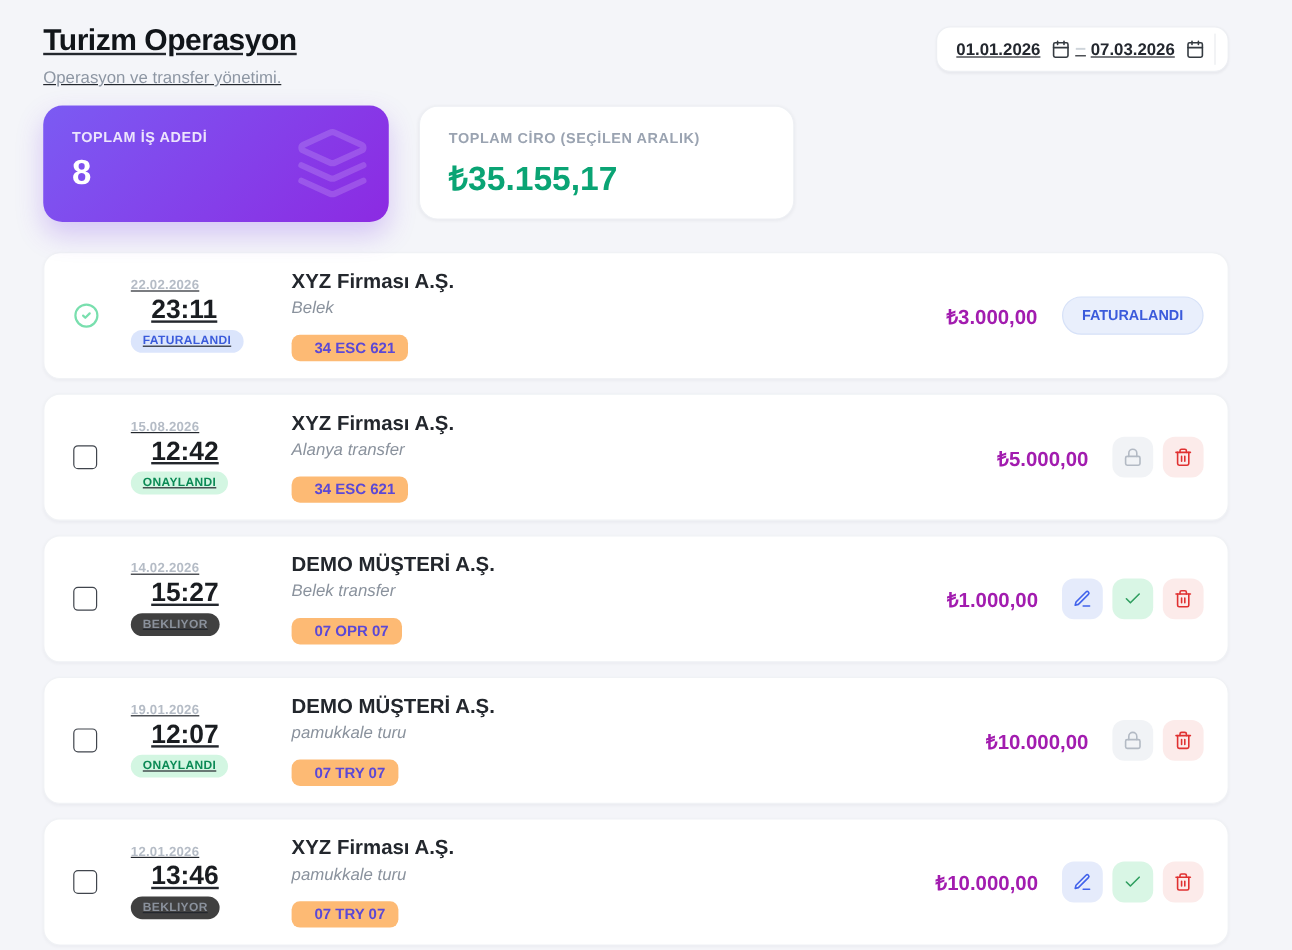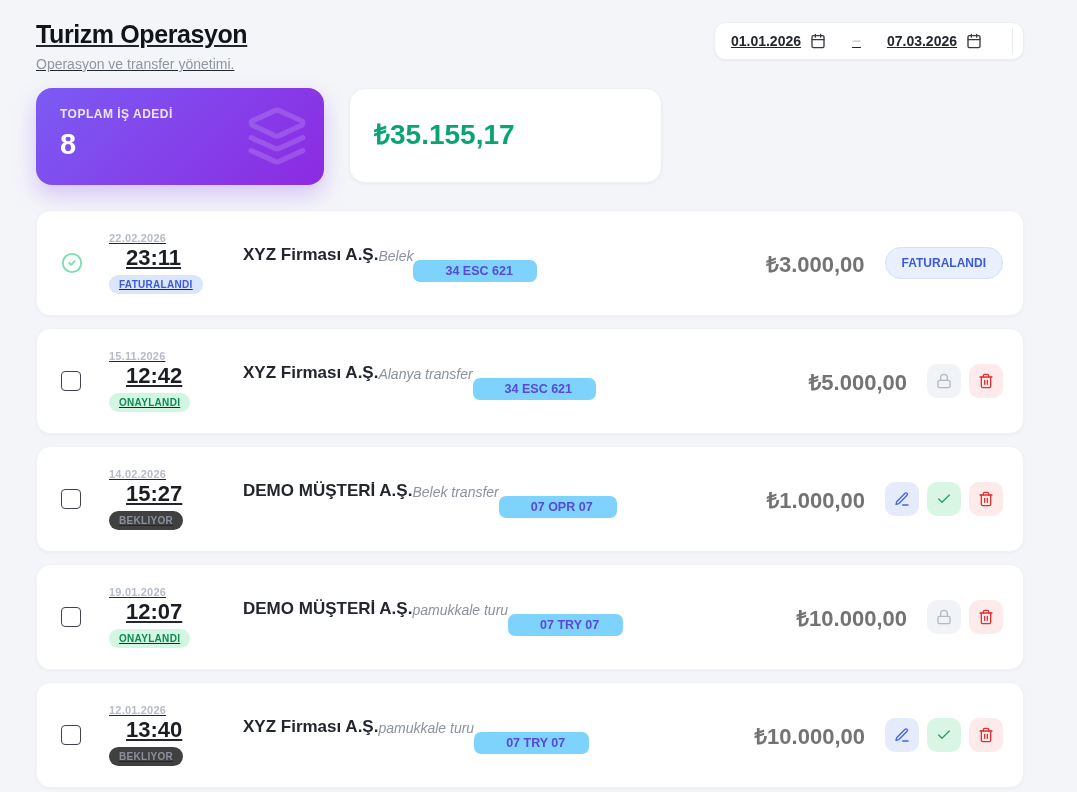--- a/index.html
+++ b/index.html
@@ -11,21 +11,21 @@
     overflow:hidden;
   }
   .page { padding:16px 53px 0 36px; }
 
   
   .header { display:flex; justify-content:space-between; align-items:flex-start;text-decoration:underline; }
   .page-title { font-size:25px; font-weight:800; color:#11151a; letter-spacing:-0.4px; margin-top:4px; }
   .page-subtitle { font-size:14px; color:#8d96a3; margin-top:7px; }
 
   .toolbar {
-    display:flex; align-items:center; gap:26px;
+    display:flex; align-items:center; gap:4px;
     background:#fff; border:1px solid #edeff3; border-radius:12px;
     padding:5px 6px 5px 16px; margin-top:6px;
     box-shadow:0 1px 2px rgba(16,24,40,.05);
   }
   .date-field { display:flex; align-items:center; gap:9px; font-size:14px; font-weight:700; color:#23272e; cursor:pointer; }
   .date-field .icon { color:#343a40; display:flex; }
   .range-sep { color:#ced4da; font-weight:700; }
   .toolbar-divider { width:1px; height:26px; background:#e9ecef; margin:0 4px; }
   .add-btn {
     display:flex; align-items:center; gap:8px;
@@ -73,32 +73,32 @@
   .row-date { font-size:11px; font-weight:700; color:#b5bcc6; letter-spacing:.2px; }
   .row-time { font-size:22px; font-weight:800; color:#1a1d21; margin-top:1px;margin-left:17px; }
   .status-badge {
     font-size:10px; font-weight:800; letter-spacing:.3px;
     padding:4px 10px; border-radius:999px; margin-top:4px; white-space:nowrap;
   }
   .st-invoiced { background:#dbe5fc; color:#3b5bdb; }
   .st-approved { background:#d3f6e2; color:#0b8a55; }
   .st-pending  { background:#404040; color:#8a919c; }
 
-  .maincol { margin-left:28px; flex:1; display:flex; flex-direction:row; }
+  .maincol { margin-left:28px; flex:1; display:flex; flex-direction:column; }
   .company { font-size:17px; font-weight:700; color:#23272d; }
   .desc { font-size:14px; color:#8a929d; margin-top:3px;font-style:italic; }
   .plate-badge {
     margin-top:15px; display:inline-flex; align-items:center; gap:8px;
-    background:#7dd3fc; color:#5b48d6; border-radius:7px;
-    padding:4px 24px; font-size:12.5px; font-weight:700; width:fit-content;
+    background:#fdba74; color:#5b48d6; border-radius:7px;
+    padding:4px 11px; font-size:12.5px; font-weight:700; width:fit-content;
   }
   .plate-badge .icon { display:flex; }
 
   .rightcol { display:flex; align-items:center; gap:8px; }
-  .amount { font-size:22px; font-weight:800; color:#737373; margin-right:12px; white-space:nowrap; }
+  .amount { font-size:17px; font-weight:800; color:#a21caf; margin-right:12px; white-space:nowrap; }
   .right-pill {
     background:#e9effc; border:1px solid #d6e1f8; color:#3b5bdb;
     font-size:12px; font-weight:700; padding:8px 16px; border-radius:999px; white-space:nowrap;
   }
   .act {
     width:34px; height:34px; border-radius:10px; border:none; cursor:pointer;
     display:flex; align-items:center; justify-content:center; font-family:inherit;
   }
   .act-edit    { background:#e5ebfb; color:#4263eb; }
   .act-approve { background:#d9f6e5; color:#2f9e5f; }
@@ -146,20 +146,21 @@
       <div class="stat-value">8</div>
       <span class="stat-bg-icon">
           <svg width="62" height="62" viewBox="0 0 24 24" fill="none" stroke="currentColor" stroke-width="2" stroke-linecap="round" stroke-linejoin="round">
             <path d="M12.83 2.18a2 2 0 0 0-1.66 0L2.6 6.08a1 1 0 0 0 0 1.83l8.58 3.91a2 2 0 0 0 1.66 0l8.58-3.9a1 1 0 0 0 0-1.83Z"></path>
             <path d="m22 17.65-9.17 4.16a2 2 0 0 1-1.66 0L2 17.65"></path>
             <path d="m22 12.65-9.17 4.16a2 2 0 0 1-1.66 0L2 12.65"></path>
           </svg>
         </span>
     </div>
     <div class="stat-card stat-white">
+      <div class="stat-label">TOPLAM CİRO (SEÇİLEN ARALIK)</div>
       <div class="stat-value">₺35.155,17</div>
     </div>
   </div>
 
   <div class="job-list">
   <div class="row-card">
     <div class="selector">
           <span class="check-circle">
             <svg width="22" height="22" viewBox="0 0 24 24" fill="none" stroke="currentColor" stroke-width="2" stroke-linecap="round" stroke-linejoin="round">
               <circle cx="12" cy="12" r="10"></circle>
@@ -184,21 +185,21 @@
       <div class="amount">₺3.000,00</div>
     <span class="right-pill">FATURALANDI</span>
         </div>
   </div>
 
   <div class="row-card">
     <div class="selector">
           <div class="checkbox"></div>
         </div>
     <div class="timecol">
-      <div class="row-date">15.11.2026</div>
+      <div class="row-date">15.08.2026</div>
       <div class="row-time">12:42</div>
       <div class="status-badge st-approved">ONAYLANDI</div>
     </div>
     <div class="maincol">
       <div class="company">XYZ Firması A.Ş.</div>
       <div class="desc">Alanya transfer</div>
       <div class="plate-badge">
         <span class="icon"></span>
         <span>34 ESC 621</span>
       </div>
@@ -312,21 +313,21 @@
           </button>
         </div>
   </div>
 
   <div class="row-card">
     <div class="selector">
           <div class="checkbox"></div>
         </div>
     <div class="timecol">
       <div class="row-date">12.01.2026</div>
-      <div class="row-time">13:40</div>
+      <div class="row-time">13:46</div>
       <div class="status-badge st-pending">BEKLIYOR</div>
     </div>
     <div class="maincol">
       <div class="company">XYZ Firması A.Ş.</div>
       <div class="desc">pamukkale turu</div>
       <div class="plate-badge">
         <span class="icon"></span>
         <span>07 TRY 07</span>
       </div>
     </div>

